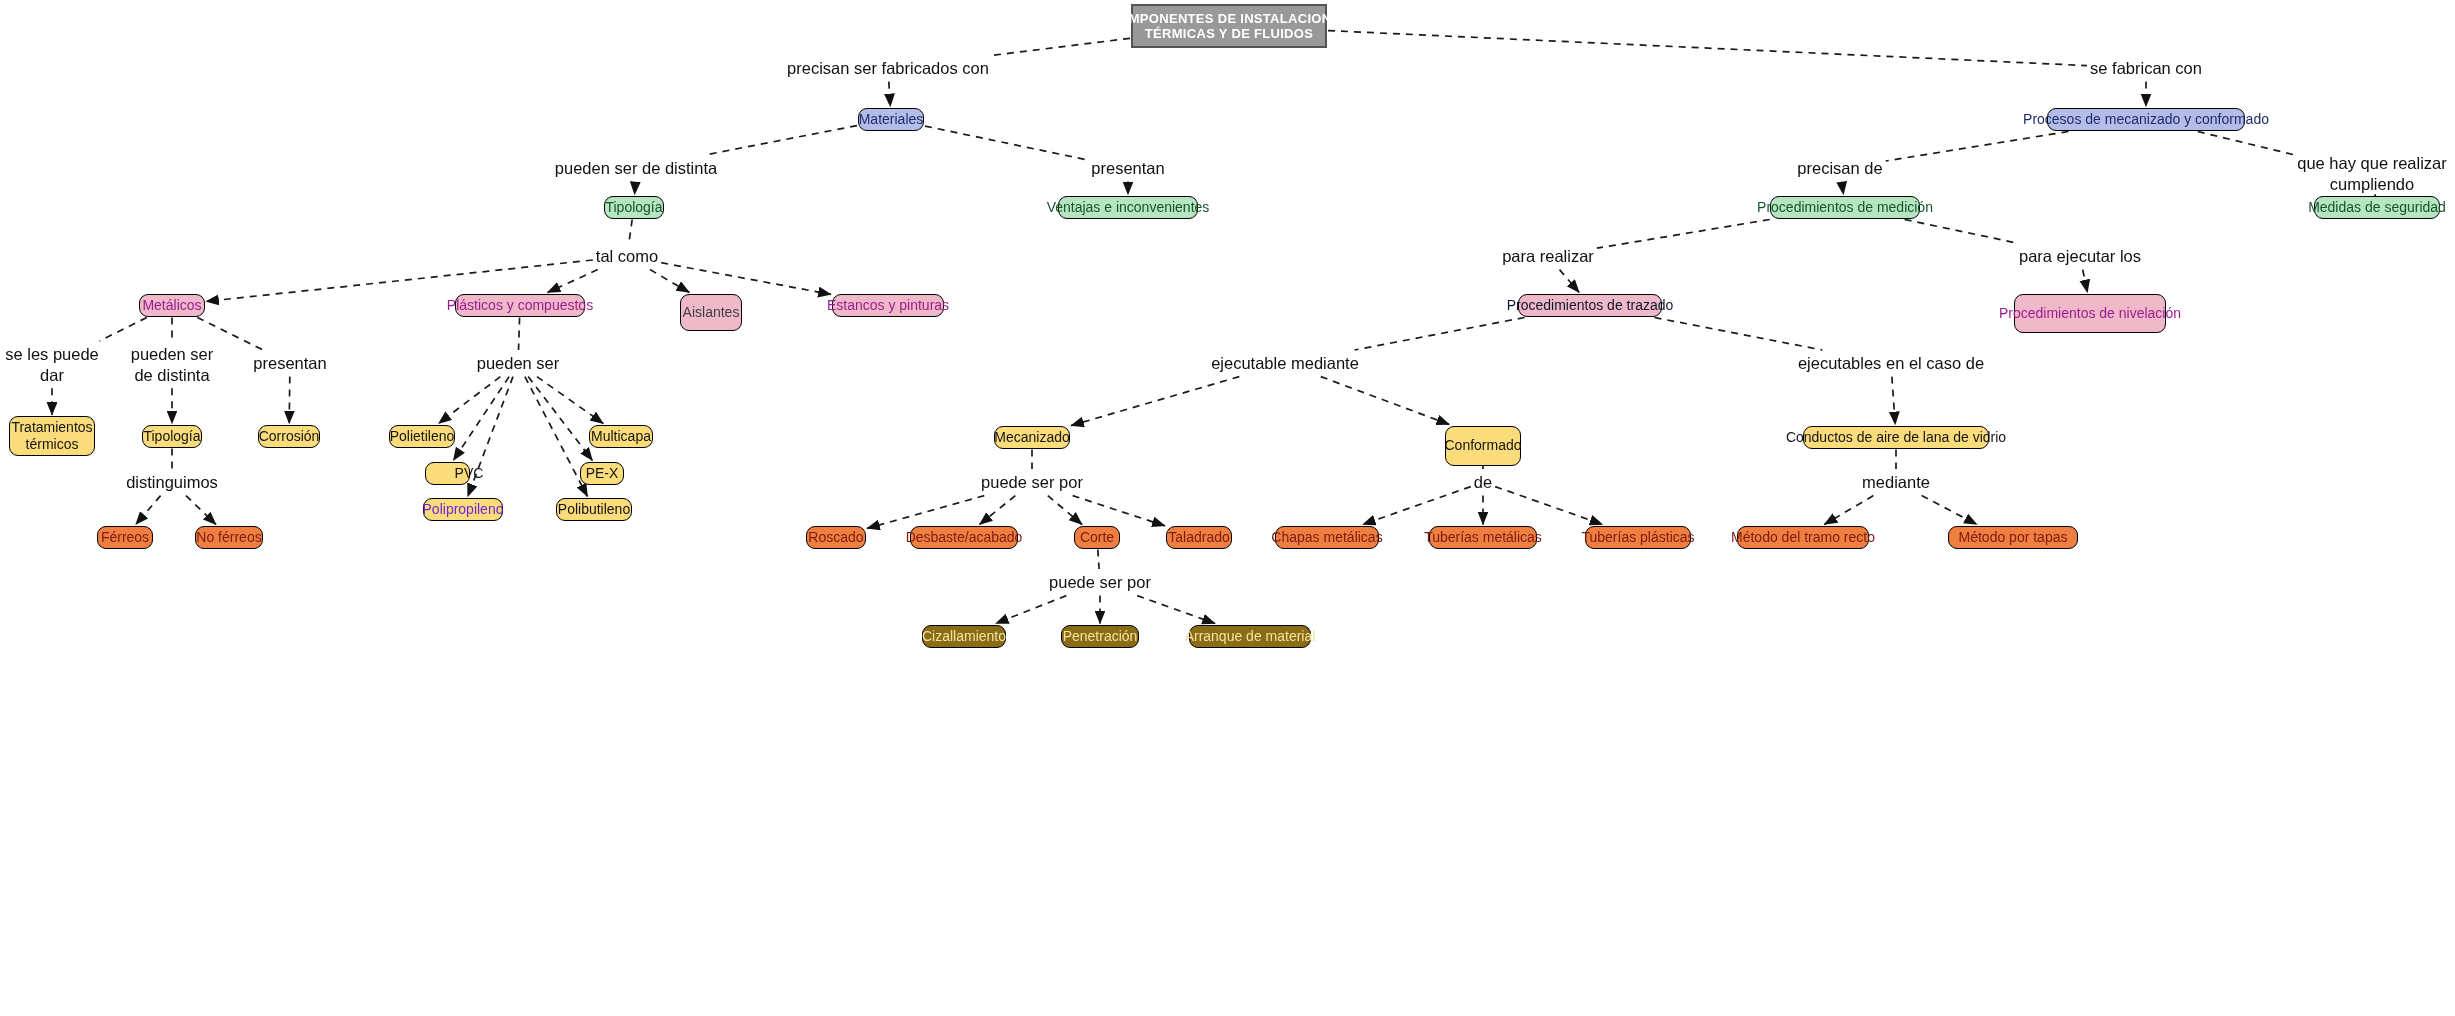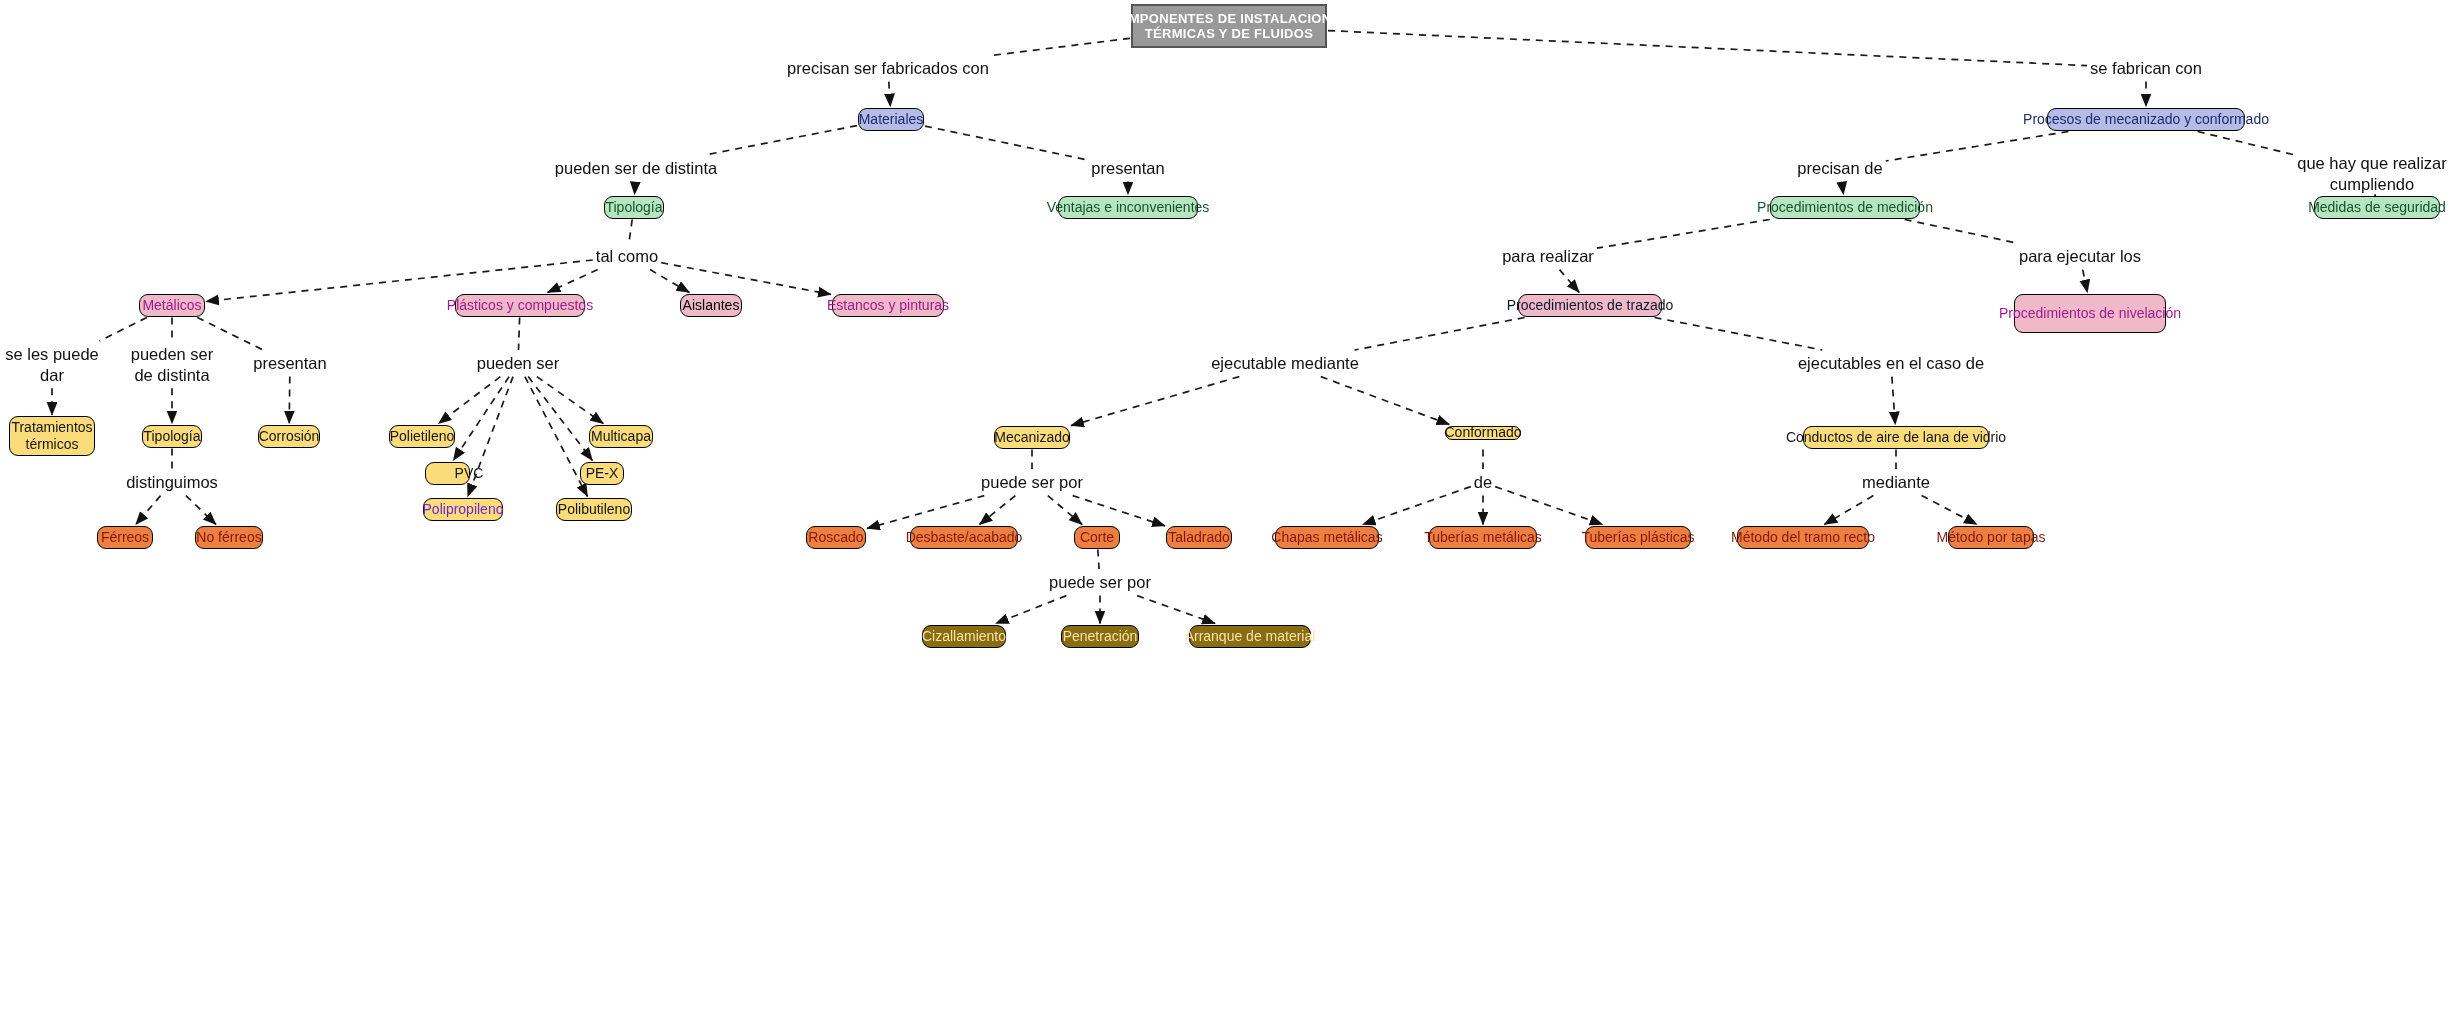--- a/index.html
+++ b/index.html
@@ -128,48 +128,48 @@
       <div class="node root" style="left: 1131px; top: 4px; width: 196px; height: 44px; background: rgb(153, 153, 153); color: rgb(255, 255, 255); font-size: 13px;">COMPONENTES DE INSTALACIONES
 TÉRMICAS Y DE FLUIDOS</div>
       <div class="node" style="left: 858px; top: 107.5px; width: 66px; height: 23px; background: rgb(179, 189, 232); color: rgb(31, 45, 107); font-size: 14px;">Materiales</div>
       <div class="node" style="left: 2047px; top: 107.5px; width: 198px; height: 23px; background: rgb(179, 189, 232); color: rgb(31, 45, 107); font-size: 14px;">Procesos de mecanizado y conformado</div>
       <div class="node" style="left: 604px; top: 195.5px; width: 60px; height: 23px; background: rgb(182, 229, 194); color: rgb(22, 85, 42); font-size: 14px;">Tipología</div>
       <div class="node" style="left: 1058px; top: 195.5px; width: 140px; height: 23px; background: rgb(182, 229, 194); color: rgb(22, 85, 42); font-size: 14px;">Ventajas e inconvenientes</div>
       <div class="node" style="left: 1770px; top: 195.5px; width: 150px; height: 23px; background: rgb(182, 229, 194); color: rgb(22, 85, 42); font-size: 14px;">Procedimientos de medición</div>
       <div class="node" style="left: 2314px; top: 195.5px; width: 126px; height: 23px; background: rgb(182, 229, 194); color: rgb(22, 85, 42); font-size: 14px;">Medidas de seguridad</div>
       <div class="node" style="left: 139px; top: 293.5px; width: 66px; height: 23px; background: rgb(240, 185, 201); color: rgb(156, 28, 143); font-size: 14px;">Metálicos</div>
       <div class="node" style="left: 455px; top: 293.5px; width: 130px; height: 23px; background: rgb(240, 185, 201); color: rgb(156, 28, 143); font-size: 14px;">Plásticos y compuestos</div>
-      <div class="node" style="left: 680px; top: 293.5px; width: 62px; height: 23px; background: rgb(240, 185, 201); color: #000000; font-size: 14px;">Aislantes</div>
+      <div class="node" style="left: 680px; top: 293.5px; width: 62px; height: 37px; background: rgb(240, 185, 201); color: #404040; font-size: 14px;">Aislantes</div>
       <div class="node" style="left: 832px; top: 293.5px; width: 112px; height: 23px; background: rgb(240, 185, 201); color: rgb(156, 28, 143); font-size: 14px;">Estancos y pinturas</div>
       <div class="node" style="left: 1518px; top: 293.5px; width: 144px; height: 23px; background: rgb(240, 185, 201); color: #0f172a; font-size: 14px;">Procedimientos de trazado</div>
       <div class="node" style="left: 2014px; top: 293.5px; width: 152px; height: 39px; background: rgb(240, 185, 201); color: rgb(156, 28, 143); font-size: 14px;">Procedimientos de nivelación</div>
       <div class="node" style="left: 9px; top: 416px; width: 86px; height: 40px; background: rgb(251, 220, 123); color: rgb(21, 21, 21); font-size: 14px;">Tratamientos
 térmicos</div>
       <div class="node" style="left: 142px; top: 424.5px; width: 60px; height: 23px; background: rgb(251, 220, 123); color: rgb(21, 21, 21); font-size: 14px;">Tipología</div>
       <div class="node" style="left: 258px; top: 424.5px; width: 62px; height: 23px; background: rgb(251, 220, 123); color: rgb(21, 21, 21); font-size: 14px;">Corrosión</div>
       <div class="node" style="left: 389px; top: 424.5px; width: 66px; height: 23px; background: rgb(251, 220, 123); color: rgb(21, 21, 21); font-size: 14px;">Polietileno</div>
       <div class="node" style="left: 589px; top: 424.5px; width: 64px; height: 23px; background: rgb(251, 220, 123); color: rgb(21, 21, 21); font-size: 14px;">Multicapa</div>
       <div class="node" style="left: 425px; top: 461.5px; width: 40px; height: 23px; background: rgb(251, 220, 123); color: rgb(21, 21, 21); font-size: 14px; padding-left: 43px;">PVC</div>
       <div class="node" style="left: 580px; top: 461.5px; width: 44px; height: 23px; background: rgb(251, 220, 123); color: rgb(21, 21, 21); font-size: 14px;">PE-X</div>
       <div class="node" style="left: 423px; top: 497.5px; width: 80px; height: 23px; background: rgb(251, 220, 123); color: #6d28d9; font-size: 14px;">Polipropileno</div>
       <div class="node" style="left: 556px; top: 497.5px; width: 76px; height: 23px; background: rgb(251, 220, 123); color: rgb(21, 21, 21); font-size: 14px;">Polibutileno</div>
       <div class="node" style="left: 994px; top: 425.5px; width: 76px; height: 23px; background: rgb(251, 220, 123); color: rgb(21, 21, 21); font-size: 14px;">Mecanizado</div>
-      <div class="node" style="left: 1445px; top: 425.5px; width: 76px; height: 14px; background: rgb(251, 220, 123); color: rgb(21, 21, 21); font-size: 14px;">Conformado</div>
+      <div class="node" style="left: 1445px; top: 425.5px; width: 76px; height: 40px; background: rgb(251, 220, 123); color: rgb(21, 21, 21); font-size: 14px;">Conformado</div>
       <div class="node" style="left: 1803px; top: 425.5px; width: 186px; height: 23px; background: rgb(251, 220, 123); color: rgb(21, 21, 21); font-size: 14px;">Conductos de aire de lana de vidrio</div>
       <div class="node" style="left: 97px; top: 525.5px; width: 56px; height: 23px; background: rgb(239, 127, 65); color: rgb(126, 27, 16); font-size: 14px;">Férreos</div>
       <div class="node" style="left: 195px; top: 525.5px; width: 68px; height: 23px; background: rgb(239, 127, 65); color: rgb(126, 27, 16); font-size: 14px;">No férreos</div>
       <div class="node" style="left: 806px; top: 525.5px; width: 60px; height: 23px; background: rgb(239, 127, 65); color: rgb(126, 27, 16); font-size: 14px;">Roscado</div>
       <div class="node" style="left: 910px; top: 525.5px; width: 108px; height: 23px; background: rgb(239, 127, 65); color: rgb(126, 27, 16); font-size: 14px;">Desbaste/acabado</div>
       <div class="node" style="left: 1074px; top: 525.5px; width: 46px; height: 23px; background: rgb(239, 127, 65); color: rgb(126, 27, 16); font-size: 14px;">Corte</div>
       <div class="node" style="left: 1166px; top: 525.5px; width: 66px; height: 23px; background: rgb(239, 127, 65); color: rgb(126, 27, 16); font-size: 14px;">Taladrado</div>
       <div class="node" style="left: 1275px; top: 525.5px; width: 104px; height: 23px; background: rgb(239, 127, 65); color: rgb(126, 27, 16); font-size: 14px;">Chapas metálicas</div>
       <div class="node" style="left: 1429px; top: 525.5px; width: 108px; height: 23px; background: rgb(239, 127, 65); color: rgb(126, 27, 16); font-size: 14px;">Tuberías metálicas</div>
       <div class="node" style="left: 1585px; top: 525.5px; width: 106px; height: 23px; background: rgb(239, 127, 65); color: rgb(126, 27, 16); font-size: 14px;">Tuberías plásticas</div>
       <div class="node" style="left: 1737px; top: 525.5px; width: 132px; height: 23px; background: rgb(239, 127, 65); color: rgb(126, 27, 16); font-size: 14px;">Método del tramo recto</div>
-      <div class="node" style="left: 1948px; top: 525.5px; width: 86px; height: 23px; background: rgb(239, 127, 65); color: rgb(126, 27, 16); font-size: 14px;">Método por tapas</div>
+      <div class="node" style="left: 1948px; top: 525.5px; width: 130px; height: 23px; background: rgb(239, 127, 65); color: rgb(126, 27, 16); font-size: 14px;">Método por tapas</div>
       <div class="node" style="left: 922px; top: 624.5px; width: 84px; height: 23px; background: rgb(138, 108, 20); color: rgb(245, 227, 160); font-size: 14px;">Cizallamiento</div>
       <div class="node" style="left: 1061px; top: 624.5px; width: 78px; height: 23px; background: rgb(138, 108, 20); color: rgb(245, 227, 160); font-size: 14px;">Penetración</div>
       <div class="node" style="left: 1189px; top: 624.5px; width: 122px; height: 23px; background: rgb(138, 108, 20); color: rgb(245, 227, 160); font-size: 14px;">Arranque de material</div>
     </div>
   <div id="label-layer">
       <div class="edge-label" style="left: 888px; top: 58px;">precisan ser fabricados con</div>
       <div class="edge-label" style="left: 2146px; top: 58px;">se fabrican con</div>
       <div class="edge-label" style="left: 636px; top: 158px;">pueden ser de distinta</div>
       <div class="edge-label" style="left: 1128px; top: 158px;">presentan</div>
       <div class="edge-label" style="left: 1840px; top: 158px;">precisan de</div>

